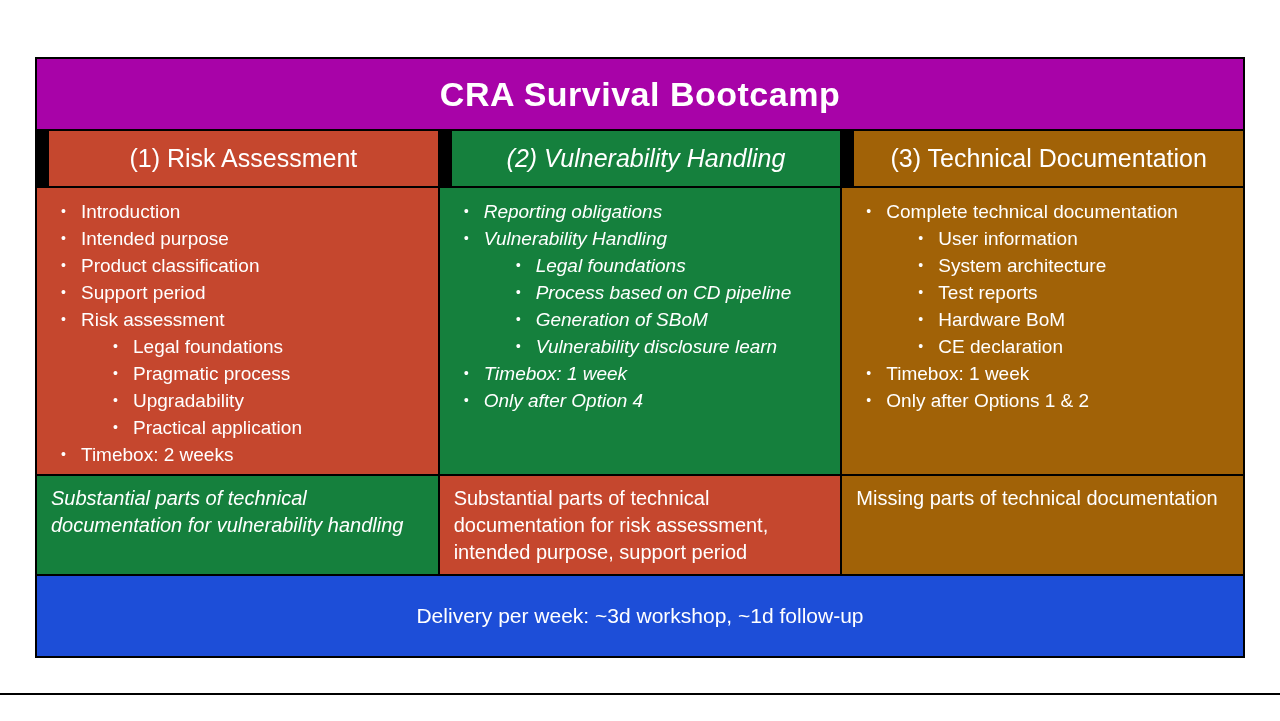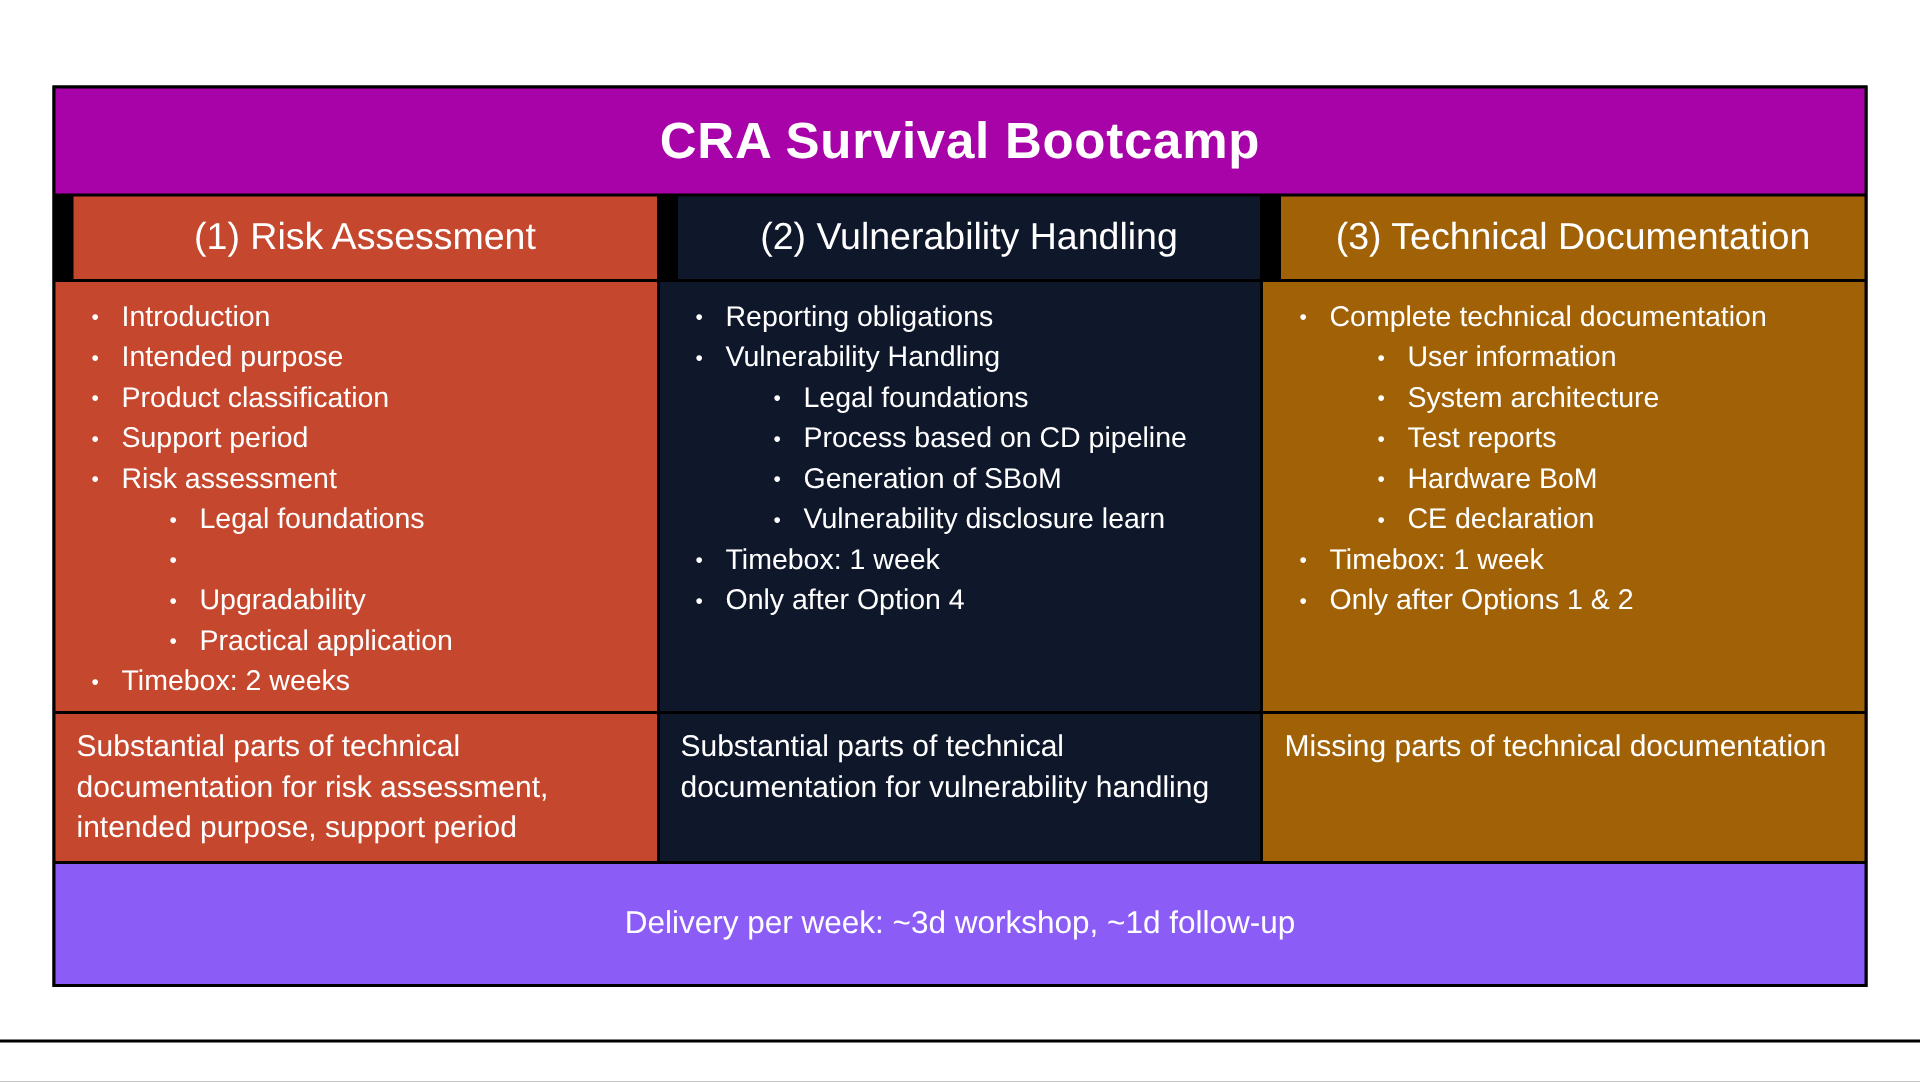--- a/index.html
+++ b/index.html
@@ -43,21 +43,21 @@
   }
   .header-cell {
     color: #ffffff;
     display: flex;
     align-items: center;
     justify-content: center;
     font-size: 25px;
     margin-left: 12px;
   }
   .col-red    { background: #C5472E; }
-  .col-orange { background: #0f172a; }
+  .col-orange { background: #15803d; font-style: italic; }
   .col-olive  { background: #a16207; }
   .body-cell {
     color: #ffffff;
     font-size: 19px;
     padding-top: 10px;
     box-sizing: border-box;
   }
   .bullet {
     display: flex;
     line-height: 27px;
@@ -71,21 +71,21 @@
   .level-2 { padding-left: 76px; }
   .summary-cell {
     color: #ffffff;
     font-size: 20px;
     line-height: 27px;
     padding: 9px 16px 0 14px;
     box-sizing: border-box;
   }
   .footer-cell {
     grid-column: 1 / 4;
-    background: #8b5cf6;
+    background: #1d4ed8;
     display: flex;
     flex-direction: column;
     align-items: center;
     justify-content: center;
     gap: 5px;
   }
   .footer-line-1 {
     color: #ffffff;
     font-size: 21px;
   }
@@ -134,20 +134,21 @@
         <div class="bullet level-1">
           <span class="dot">•</span>
           <span>Risk assessment</span>
         </div>
         <div class="bullet level-2">
           <span class="dot">•</span>
           <span>Legal foundations</span>
         </div>
         <div class="bullet level-2">
           <span class="dot">•</span>
+          <span>Pragmatic process</span>
         </div>
         <div class="bullet level-2">
           <span class="dot">•</span>
           <span>Upgradability</span>
         </div>
         <div class="bullet level-2">
           <span class="dot">•</span>
           <span>Practical application</span>
         </div>
         <div class="bullet level-1">
@@ -217,22 +218,22 @@
         <div class="bullet level-1">
           <span class="dot">•</span>
           <span>Timebox: 1 week</span>
         </div>
         <div class="bullet level-1">
           <span class="dot">•</span>
           <span>Only after Options 1 &amp; 2</span>
         </div>
       </div>
 
+    <div class="summary-cell col-orange">Substantial parts of technical documentation for vulnerability handling</div>
     <div class="summary-cell col-red">Substantial parts of technical documentation for risk assessment, intended purpose, support period</div>
-    <div class="summary-cell col-orange">Substantial parts of technical documentation for vulnerability handling</div>
     <div class="summary-cell col-olive">Missing parts of technical documentation</div>
 
     <div class="footer-cell">
       <div class="footer-line-1">Delivery per week: ~3d workshop, ~1d follow-up</div>
     </div>
 
   </div>
 
   <div class="bottom-rule"></div>
 </div>

